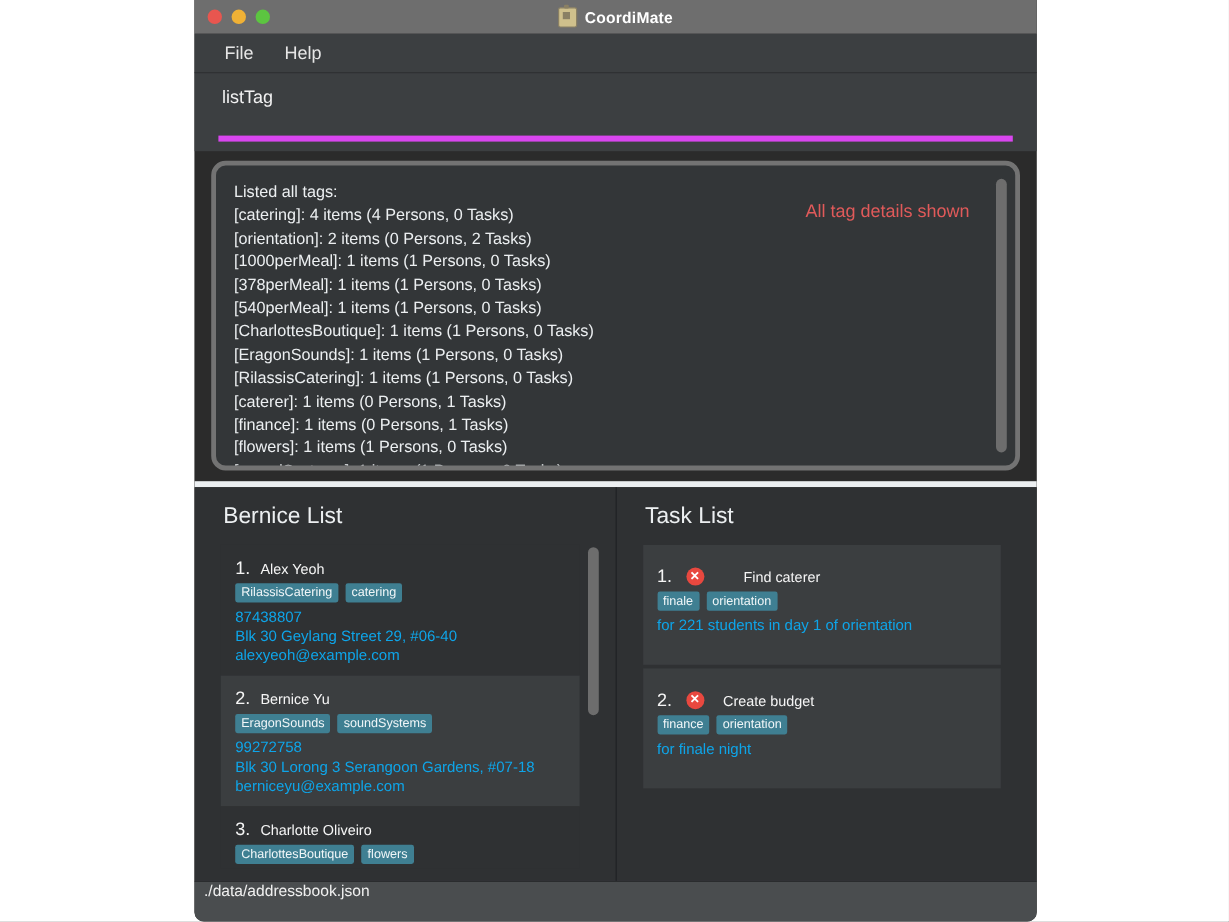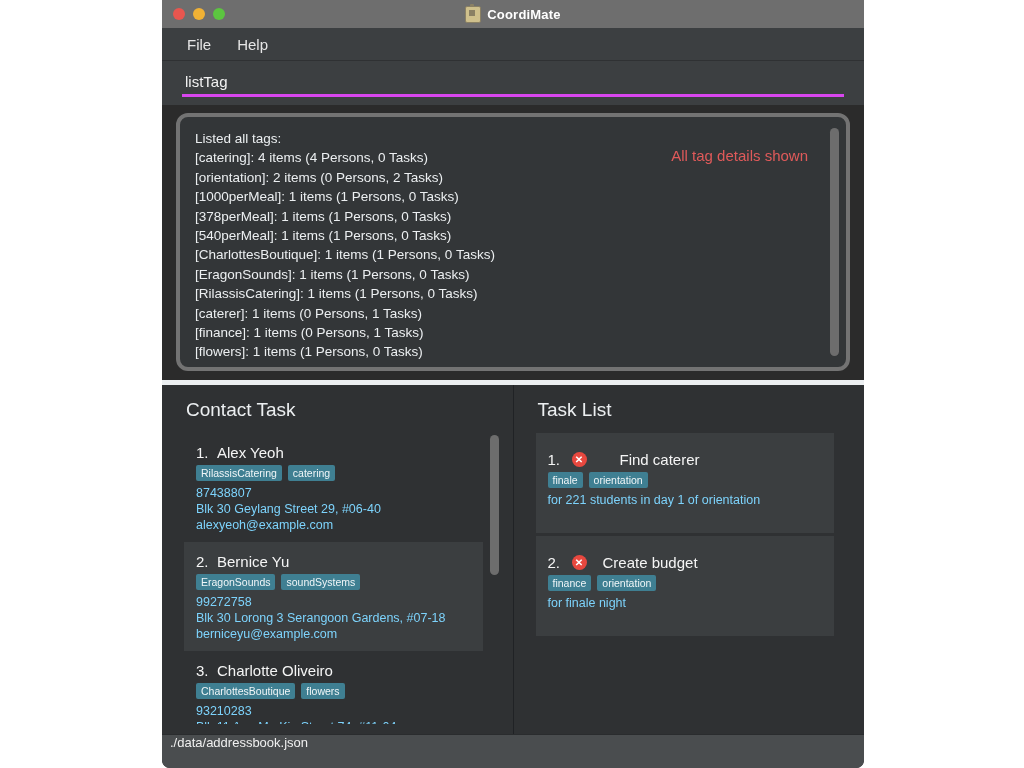--- a/index.html
+++ b/index.html
@@ -109,22 +109,22 @@
     border-radius: 3px;
     cursor: default;
   }
 
   
   #command-area {
     background: #3c3f41;
     padding: 12px 20px 8px 20px;
   }
   #command-input-wrap {
-    border-bottom: 3px solid #d946ef;
-    padding-bottom: 4px;
+    border-bottom: 5px solid #d946ef;
+    padding-bottom: 23px;
   }
   #command-input {
     color: #f2f2f2;
     font-size: 15px;
     padding-left: 3px;
   }
 
   
   #result-outer {
     margin: 8px 14px 0 14px;
@@ -224,21 +224,21 @@
   .card.alt { background: #3b3e40; }
   .card-head {
     display: flex;
     align-items: center;
     gap: 7px;
     color: #f5f5f5;
     font-size: 15px;
     margin-bottom: 4px;
   }
   .card-index { min-width: 14px; }
-  .card-title { font-size: 15px; }
+  .card-title { font-size: 12px; }
   .status-x {
     width: 15px;
     height: 15px;
     border-radius: 50%;
     background: #e8483f;
     color: #ffffff;
     font-size: 10px;
     line-height: 15px;
     text-align: center;
     display: inline-block;
@@ -253,21 +253,21 @@
   }
   .tag {
     background: #3f7f92;
     color: #f0f6f8;
     font-size: 10.5px;
     padding: 1.5px 5px 2.5px 5px;
     border-radius: 2px;
     white-space: nowrap;
   }
   .card-line {
-    color: #7dd3fc;
+    color: #0ea5e9;
     font-size: 12.5px;
     line-height: 16px;
   }
 
   .list-scrollbar {
     position: absolute;
     width: 9px;
     background: transparent;
   }
   .list-scroll-thumb {
@@ -340,21 +340,21 @@
         <div id="result-scroll-thumb"></div>
       </div>
     </div>
   </div>
 
   <div id="panel-divider"></div>
 
   <div id="lists-row">
 
     <div class="list-panel" id="contact-panel">
-      <div class="panel-title">Contact Task</div>
+      <div class="panel-title">Bernice List</div>
       <div class="card-scroller">
         <div class="card-stack" id="contact-cards">
             <div class="card">
               <div class="card-head">
                 <span class="card-index">1.</span>
                 <span class="card-title">Alex Yeoh</span>
               </div>
               <div class="tag-row">
                 <span class="tag">RilassisCatering</span>
                 <span class="tag">catering</span>

